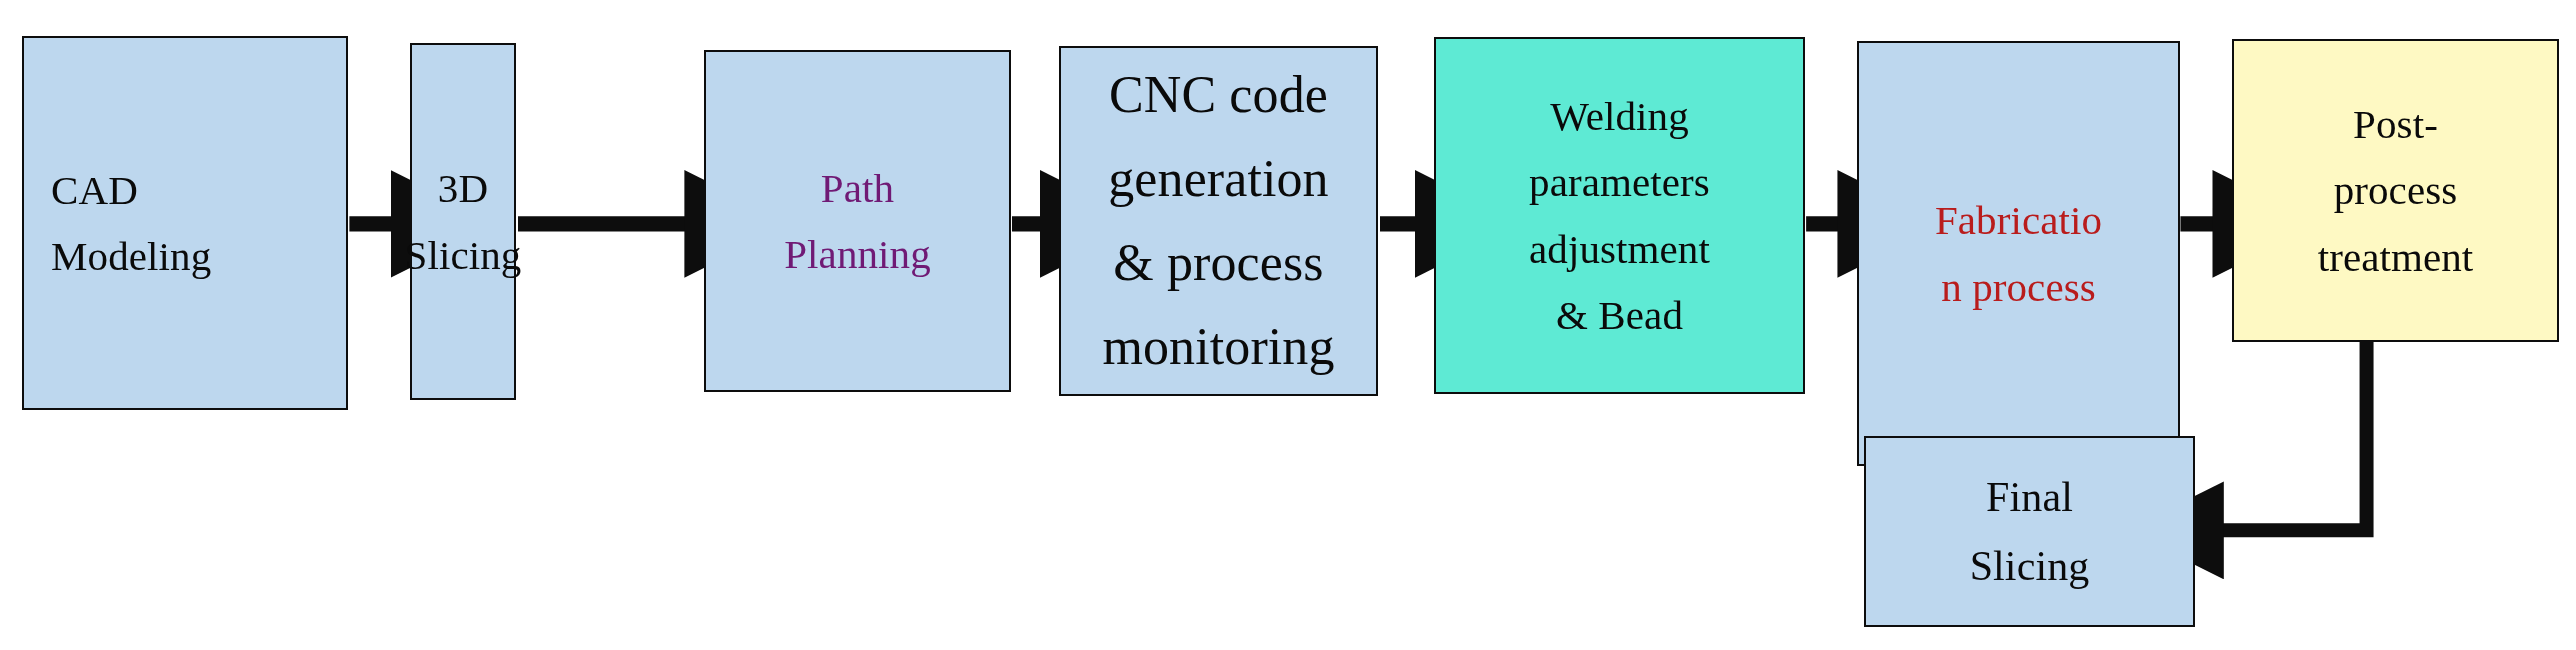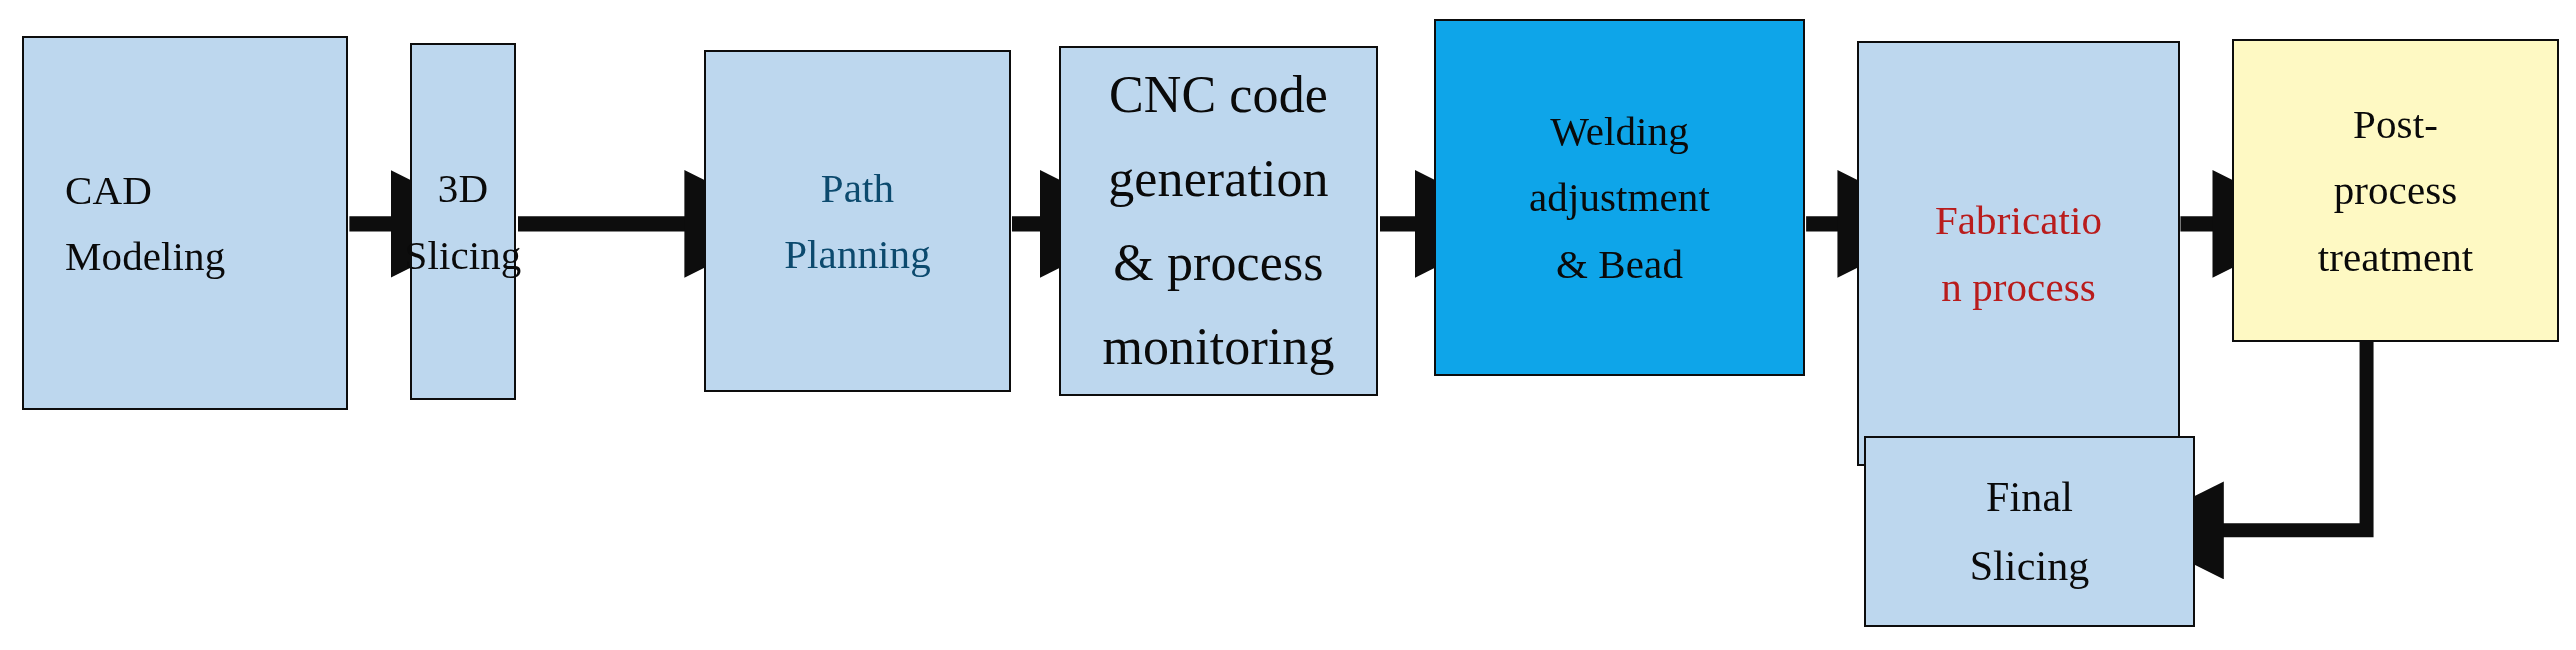--- a/index.html
+++ b/index.html
@@ -73,40 +73,41 @@
     </g>
     <g>
       <line x1="3115" y1="320" x2="3174" y2="320" stroke="#0d0d0d" stroke-width="22" marker-end="url(#ah)"></line>
     </g>
     <g>
       <path d="M3381,488 L3381,758 L3165,758" fill="none" stroke="#0d0d0d" stroke-width="20" marker-end="url(#ahl)"></path>
     </g>
   </svg>
 
   <div id="nodes">
-      <div class="node" style="left: 22px; top: 36px; width: 326px; height: 374px; background: rgb(189, 215, 238); border-color: rgb(13, 13, 13); color: rgb(10, 10, 10); font-size: 41px; align-items: flex-start; text-align: left; padding-left: 41px;">
+      <div class="node" style="left: 22px; top: 36px; width: 326px; height: 374px; background: rgb(189, 215, 238); border-color: rgb(13, 13, 13); color: rgb(10, 10, 10); font-size: 41px; align-items: flex-start; text-align: left; padding-left: 27px;">
         <span class="ln">CAD</span>
         <span class="ln">Modeling</span>
       </div>
       <div class="node" style="left: 410px; top: 43px; width: 106px; height: 357px; background: rgb(189, 215, 238); border-color: rgb(13, 13, 13); color: rgb(10, 10, 10); font-size: 41px; align-items: center;">
         <span class="ln">3D</span>
         <span class="ln">Slicing</span>
       </div>
-      <div class="node" style="left: 704px; top: 50px; width: 307px; height: 342px; background: rgb(189, 215, 238); border-color: rgb(13, 13, 13); color: #0c4a6e; font-size: 41px;">
+      <div class="node" style="left: 704px; top: 50px; width: 307px; height: 342px; background: rgb(189, 215, 238); border-color: rgb(13, 13, 13); color: #701a75; font-size: 41px;">
         <span class="ln">Path</span>
         <span class="ln">Planning</span>
       </div>
       <div class="node" style="left: 1059px; top: 46px; width: 319px; height: 350px; background: rgb(189, 215, 238); border-color: rgb(13, 13, 13); color: rgb(10, 10, 10); font-size: 52px;">
         <span class="ln">CNC code</span>
         <span class="ln">generation</span>
         <span class="ln">&amp; process</span>
         <span class="ln">monitoring</span>
       </div>
-      <div class="node" style="left: 1434px; top: 19px; width: 371px; height: 357px; background: #0ea5e9; border-color: rgb(13, 13, 13); color: rgb(10, 10, 10); font-size: 41px;">
+      <div class="node" style="left: 1434px; top: 37px; width: 371px; height: 357px; background: #5eead4; border-color: rgb(13, 13, 13); color: rgb(10, 10, 10); font-size: 41px;">
         <span class="ln">Welding</span>
+        <span class="ln">parameters</span>
         <span class="ln">adjustment</span>
         <span class="ln">&amp; Bead</span>
       </div>
       <div class="node" style="left: 1857px; top: 41px; width: 323px; height: 425px; background: rgb(189, 215, 238); border-color: rgb(13, 13, 13); color: #b91c1c; font-size: 41px;">
         <span class="ln">Fabricatio</span>
         <span class="ln">n process</span>
       </div>
       <div class="node" style="left: 2232px; top: 39px; width: 327px; height: 303px; background: #fef9c3; border-color: rgb(13, 13, 13); color: rgb(10, 10, 10); font-size: 41px;">
         <span class="ln">Post-</span>
         <span class="ln">process</span>

